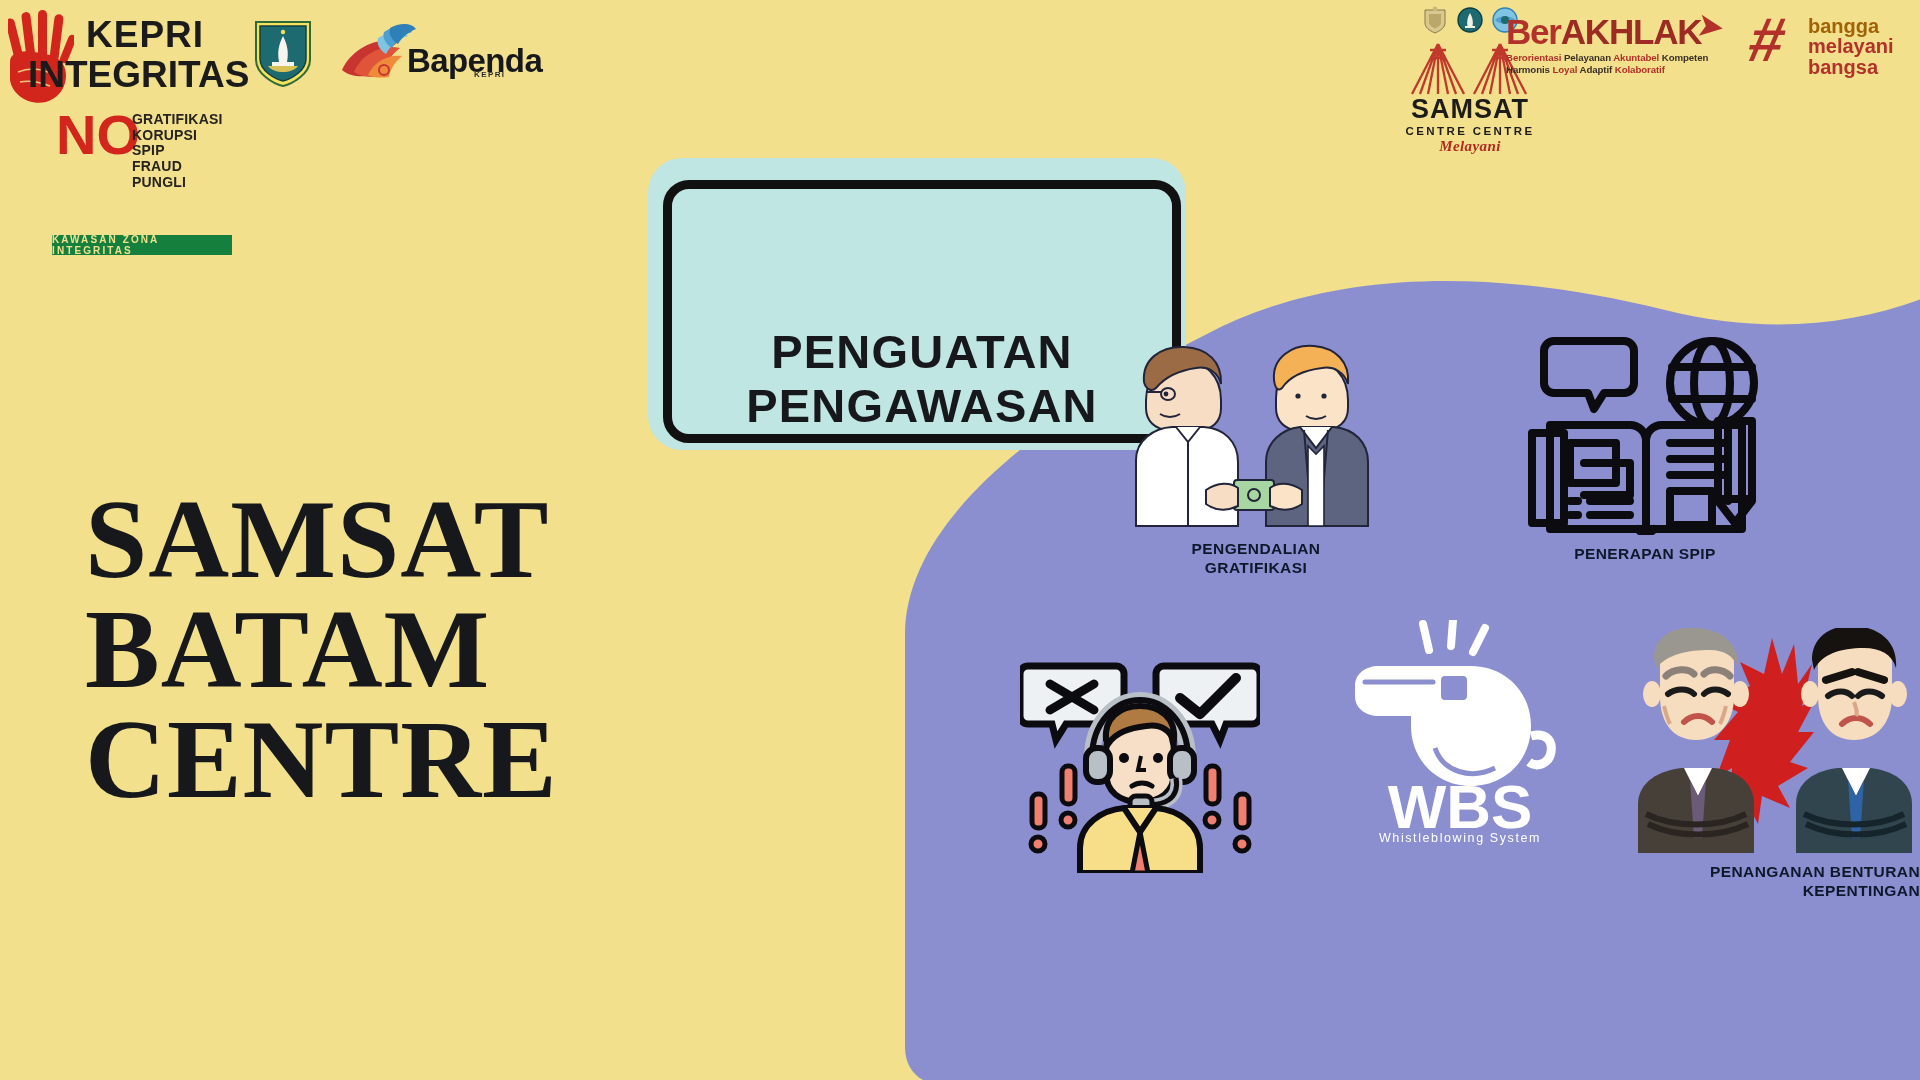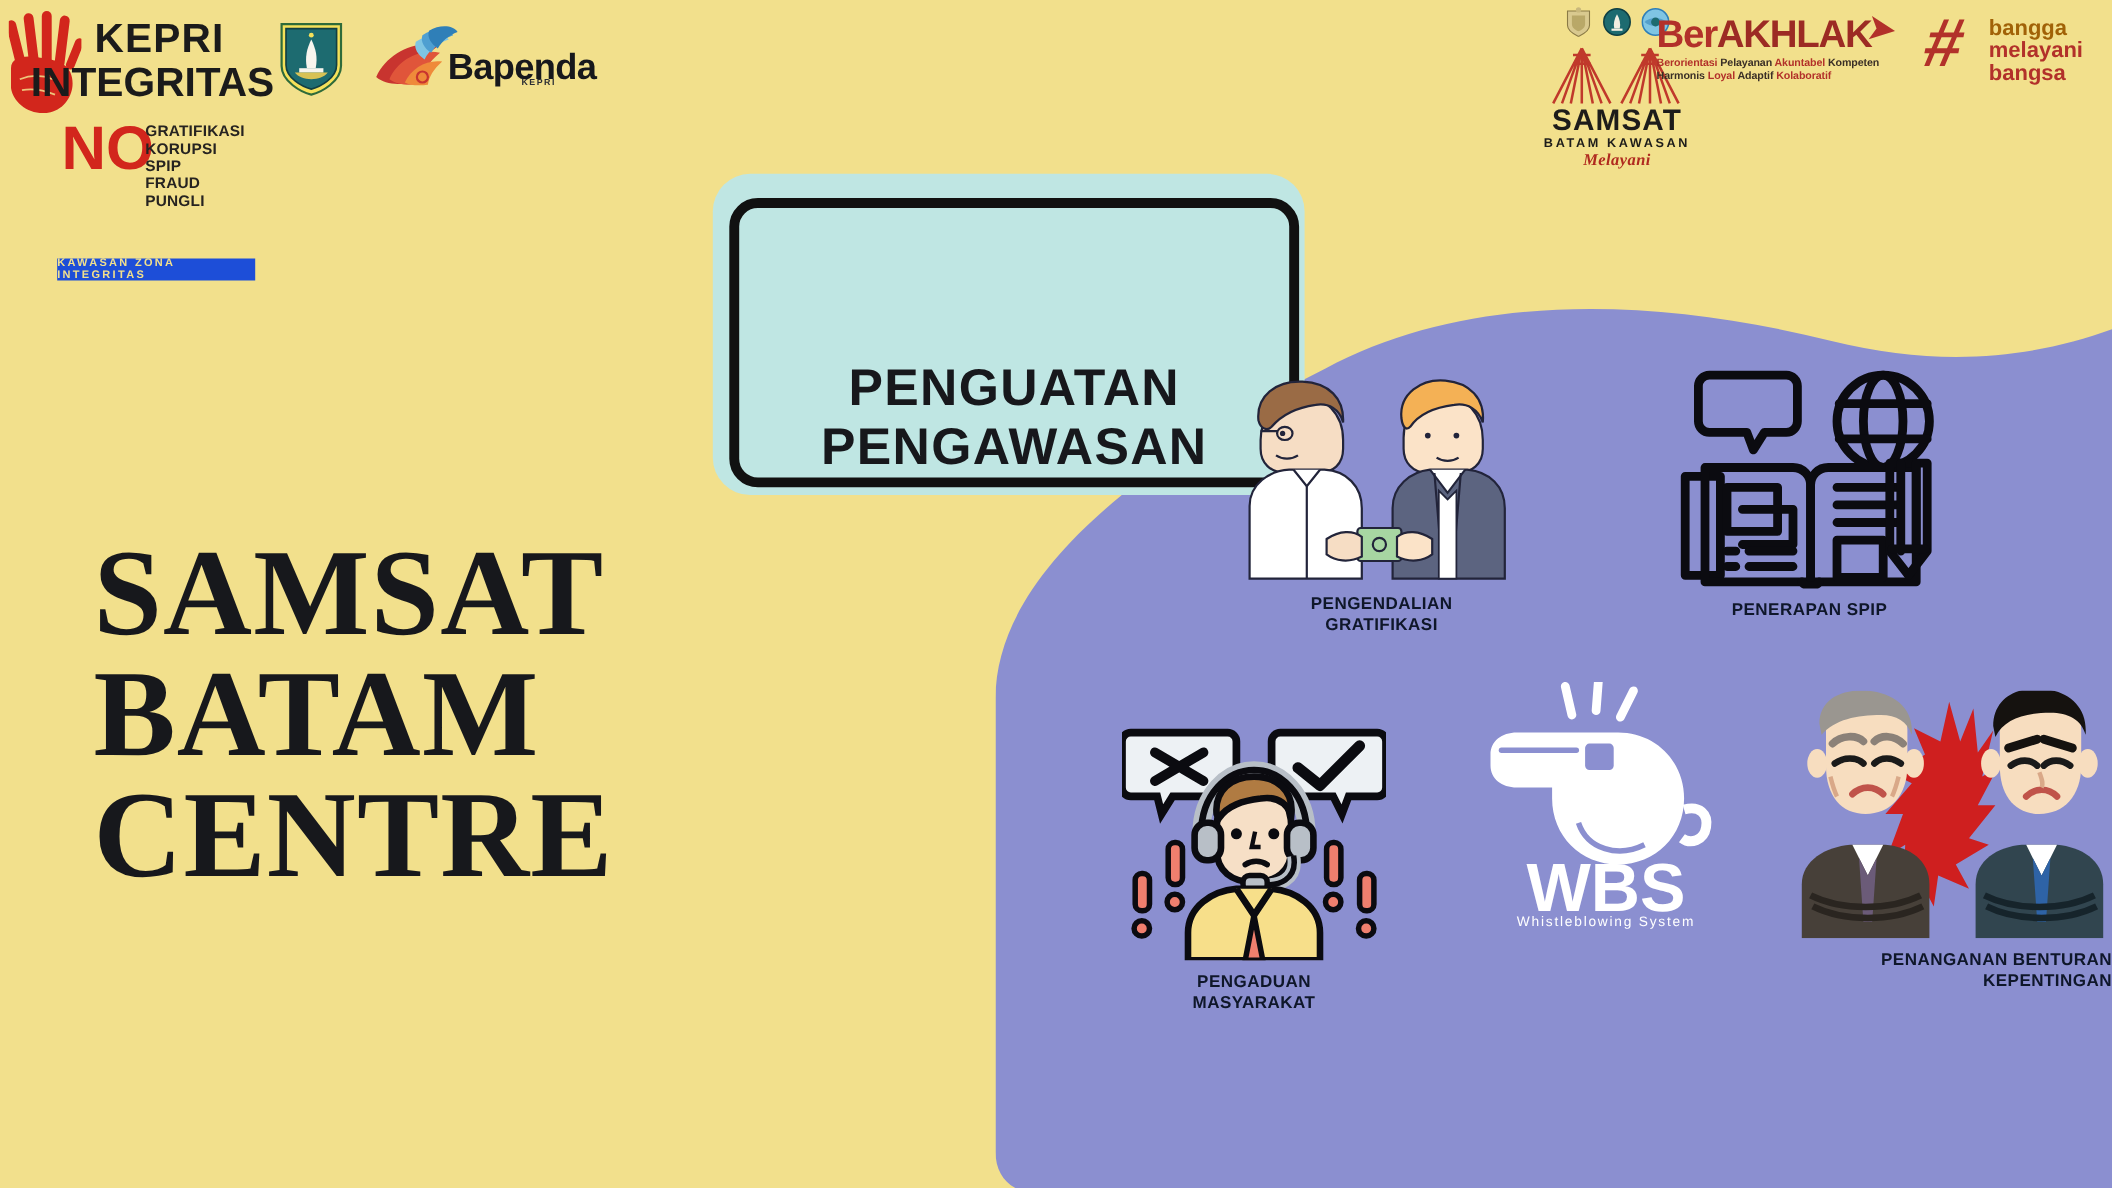--- a/index.html
+++ b/index.html
@@ -29,21 +29,21 @@
     font-weight:900;font-size:56px;color:#d2261c;line-height:.82;
     font-family:"Liberation Sans",sans-serif;
   }
   .zi-list{
     position:absolute;left:124px;top:104px;
     font-weight:900;font-size:14px;line-height:1.12;color:#262320;
     letter-spacing:.2px;
   }
   .zi-bar{
     position:absolute;left:44px;top:227px;width:180px;height:20px;
-    background:#1d4ed8;color:#f2e08c;font-size:10px;font-weight:700;
+    background:#15803d;color:#f2e08c;font-size:10px;font-weight:700;
     letter-spacing:2.1px;display:flex;align-items:center;justify-content:center;
   }
 
   
   .crest{position:absolute;left:252px;top:16px;width:62px;height:72px;}
 
   
   .bapenda{position:absolute;left:334px;top:20px;width:180px;height:68px;}
   .bap-text{
     position:absolute;left:73px;top:22px;
@@ -218,21 +218,21 @@
     </div>
     <svg width="200" height="62" viewBox="0 0 200 62" style="display:block;margin:0 auto;">
       <g stroke="#c0392b" stroke-width="2.3" fill="none">
         <path d="M68 58 L68 8 M60 14 L76 14 M60 22 L76 22"></path>
         <path d="M68 8 L42 58 M68 8 L50 58 M68 8 L58 58 M68 8 L78 58 M68 8 L86 58 M68 8 L94 58"></path>
         <path d="M130 58 L130 8 M122 14 L138 14 M122 22 L138 22"></path>
         <path d="M130 8 L104 58 M130 8 L112 58 M130 8 L120 58 M130 8 L140 58 M130 8 L148 58 M130 8 L156 58"></path>
       </g>
     </svg>
     <div class="word">SAMSAT</div>
-    <div class="sub">BATAM KAWASAN</div>
+    <div class="sub">CENTRE CENTRE</div>
     <div class="script">Melayani</div>
   </div>
 
   <div class="akh">
     <div class="big"><span>Ber</span><span class="dark">AKHLAK</span></div>
     <div class="arrow">➤</div>
     <div class="tag">
       <div>
         <span class="o">Berorientasi</span>
         <span class="d">Pelayanan</span>
@@ -378,22 +378,20 @@
         <rect x="42" y="118" width="13" height="38" rx="6"></rect>
         <circle cx="48" cy="172" r="7"></circle>
         <rect x="12" y="146" width="13" height="34" rx="6"></rect>
         <circle cx="18" cy="196" r="7"></circle>
         <rect x="186" y="118" width="13" height="38" rx="6"></rect>
         <circle cx="192" cy="172" r="7"></circle>
         <rect x="216" y="146" width="13" height="34" rx="6"></rect>
         <circle cx="222" cy="196" r="7"></circle>
       </g>
     </svg>
-    <div class="lbl">PENGADUAN
-MASYARAKAT</div>
   </div>
 
   <div class="tile t4">
     <svg class="ill" width="230" height="225" viewBox="0 0 230 225">
       <g stroke="#ffffff" stroke-width="8" stroke-linecap="round">
         <path d="M84 30 L78 4"></path>
         <path d="M106 26 L108 0"></path>
         <path d="M128 32 L140 8"></path>
       </g>
       <path d="M10 66 C10 54 20 46 34 46 L126 46 C160 46 186 72 186 106 C186 140 160 166 126 166 C92 166 66 140 66 106 L66 96 L34 96 C20 96 10 88 10 76 Z" fill="#ffffff"></path>

